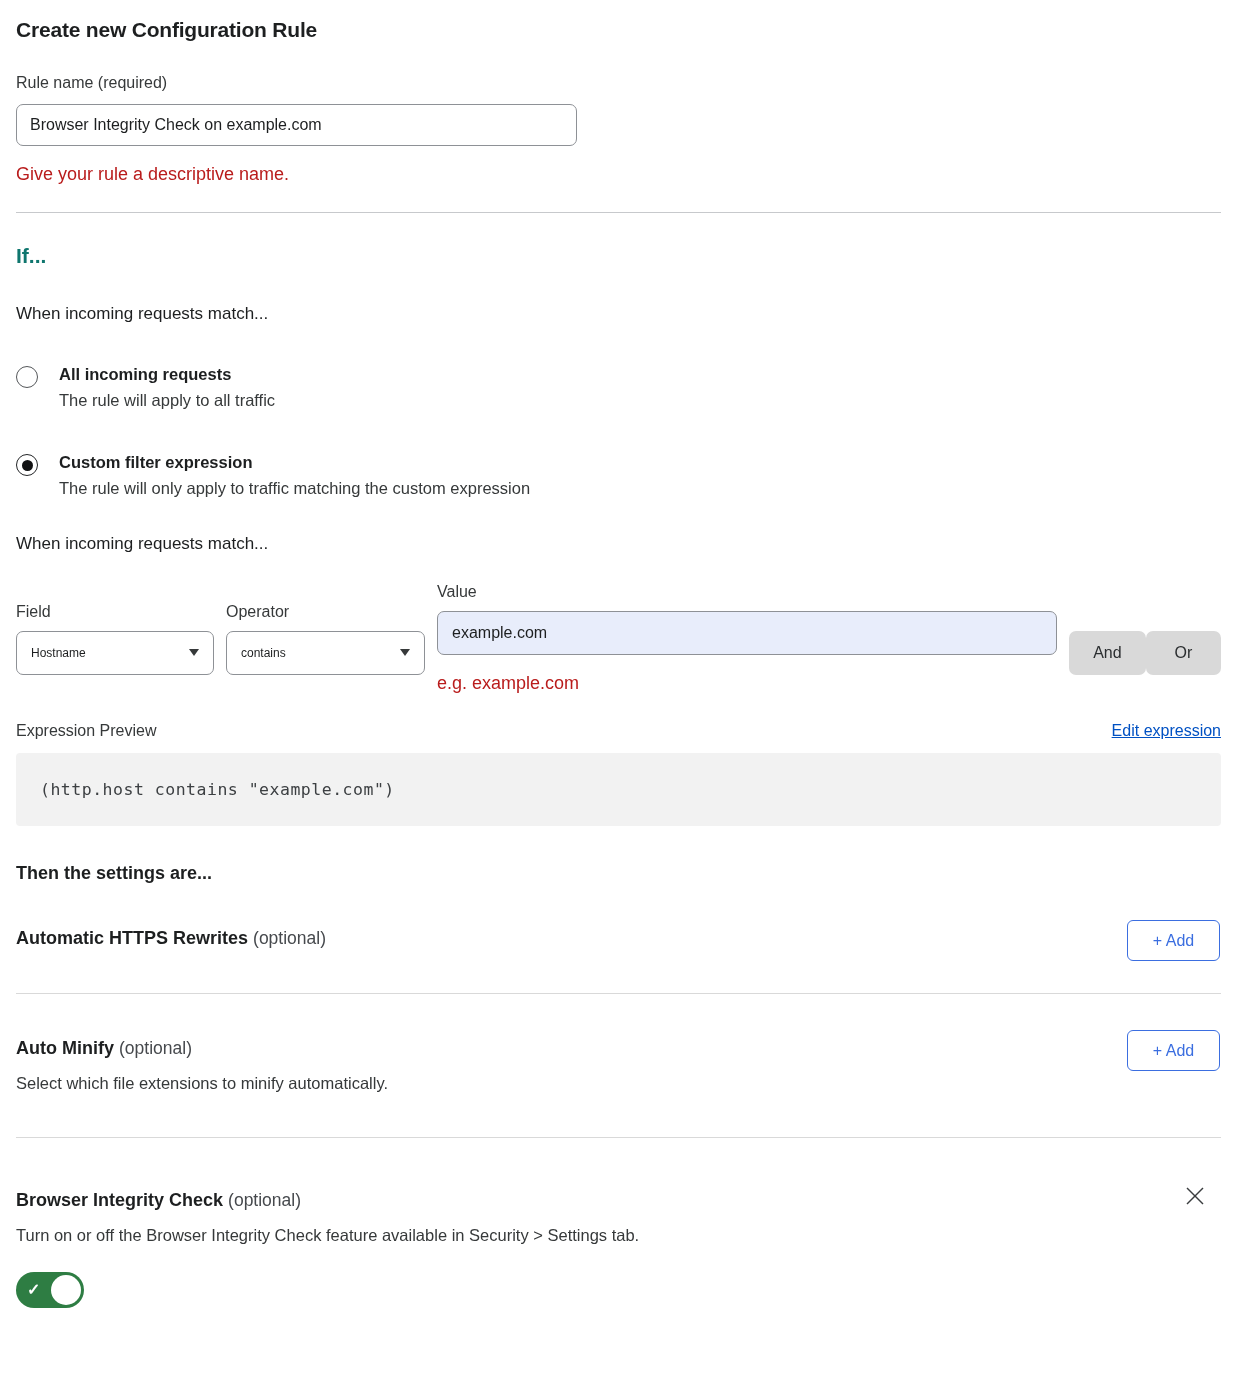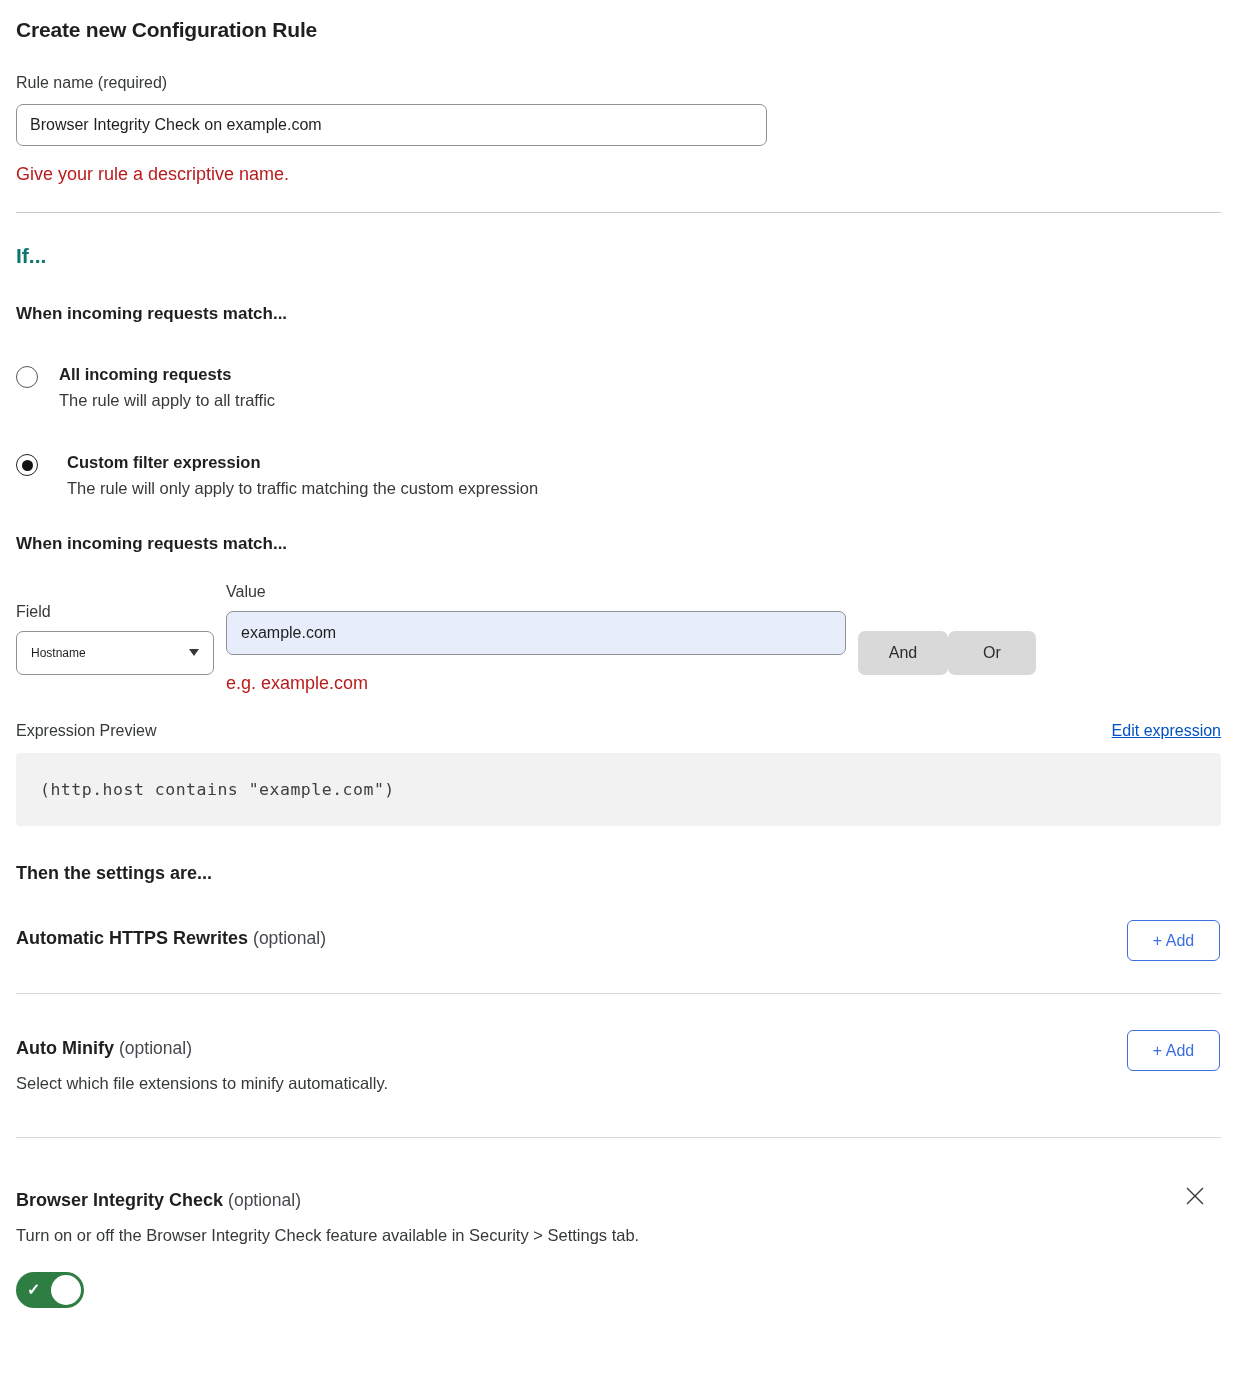--- a/index.html
+++ b/index.html
@@ -19,41 +19,41 @@
     font-weight: 700;
     color: #1d1f20;
     letter-spacing: -0.2px;
     margin-top: 2px;
   }
 
   .field-label { font-size: 16px; color: #36393a; margin-top: 32px; }
   .rule-name-input {
     display: block;
     margin-top: 12px;
-    width: 751px;
+    width: 561px;
     height: 42px;
     border: 1px solid #8e9196;
     border-radius: 7px;
     padding: 0 13px;
     font-size: 16px;
     font-family: "Liberation Sans", "DejaVu Sans", sans-serif;
     color: #1d1f20;
     background: #ffffff;
     outline: none;
   }
   .helper-text { font-size: 18px; color: #b91c1c; margin-top: 18px; }
 
   .divider { border: none; border-top: 1px solid #c7c9cc; margin-top: 27px; }
 
   h2.if-heading { font-size: 21px; font-weight: 700; color: #0f766e; margin-top: 31px; }
-  h3.sub-heading { font-size: 17px; font-weight: 700; color: #1d1f20; margin-top: 36px; }
+  h3.sub-heading { font-size: 17px; font-weight: 400; color: #1d1f20; margin-top: 36px; }
 
   .radio-group { margin-top: 41px; }
   .radio-option { display: flex; align-items: flex-start; }
-  .radio-option + .radio-option { margin-top: 43px; gap: 8px; }
+  .radio-option + .radio-option { margin-top: 43px; }
   .radio-circle {
     width: 22px; height: 22px;
     border: 1.5px solid #54575a;
     border-radius: 50%;
     flex: 0 0 auto;
     margin-top: 1px;
     position: relative;
     cursor: pointer;
   }
   .radio-circle.checked { border-color: #232527; }
@@ -250,20 +250,27 @@
   <h3 class="sub-heading builder-heading">When incoming requests match...</h3>
 
   <div class="builder-row">
     <div class="builder-col">
       <div class="col-label">Field</div>
       <div class="select-box select-field">
         <span>Hostname</span>
         <span class="chevron-down"></span>
       </div>
     </div>
+    <div class="builder-col">
+      <div class="col-label">Operator</div>
+      <div class="select-box select-operator">
+        <span>contains</span>
+        <span class="chevron-down"></span>
+      </div>
+    </div>
     <div class="builder-col value-col">
       <div class="col-label">Value</div>
       <input class="value-input" type="text" value="example.com" style="">
       <div class="helper-text">e.g. example.com</div>
     </div>
     <button class="logic-btn and-btn">And</button>
     <button class="logic-btn or-btn">Or</button>
   </div>
 
   <div class="preview-row">

